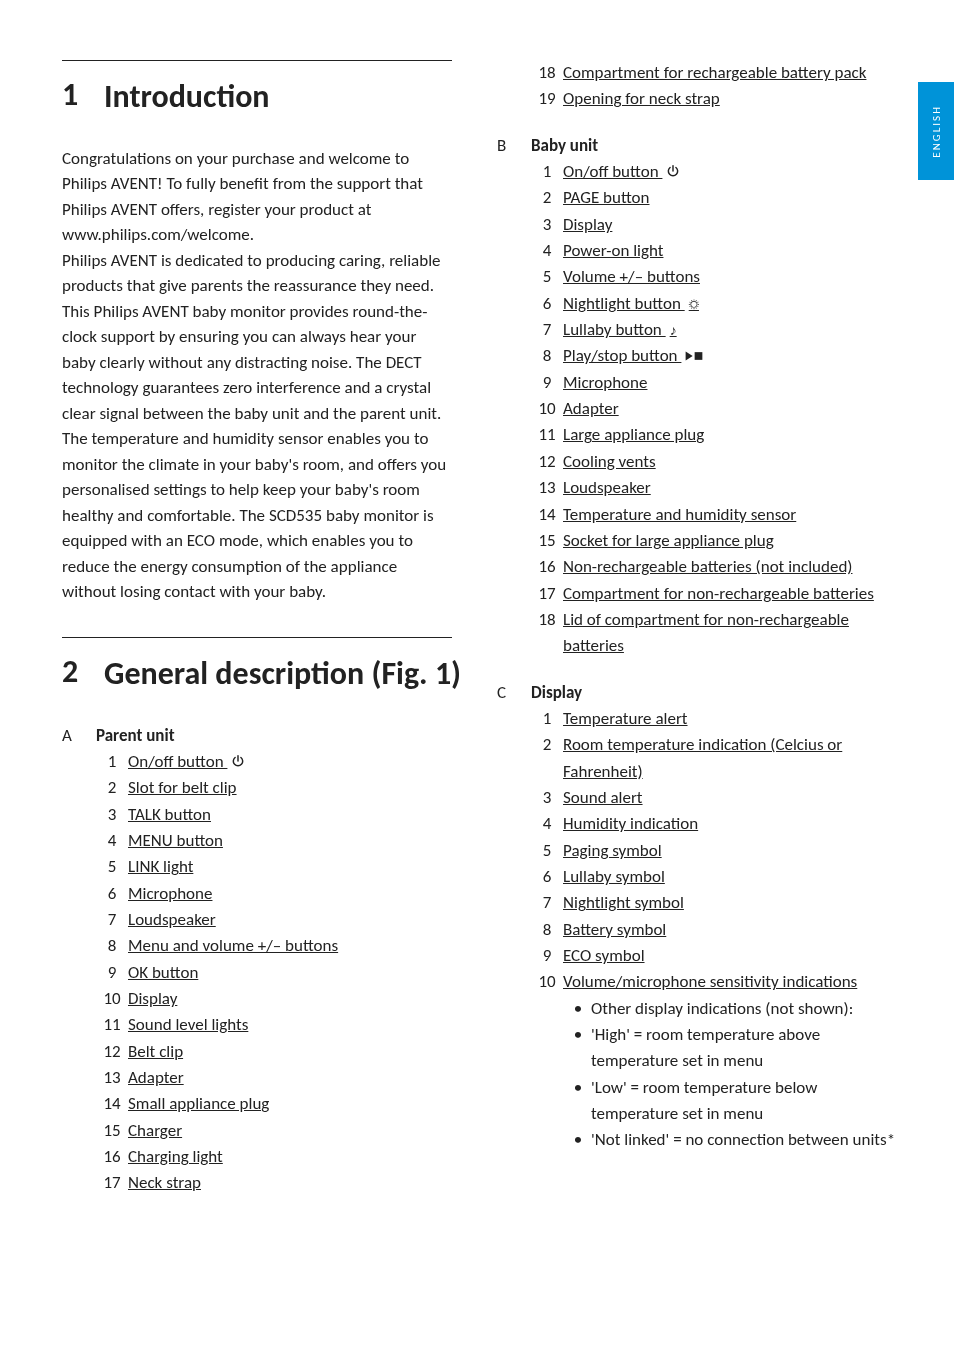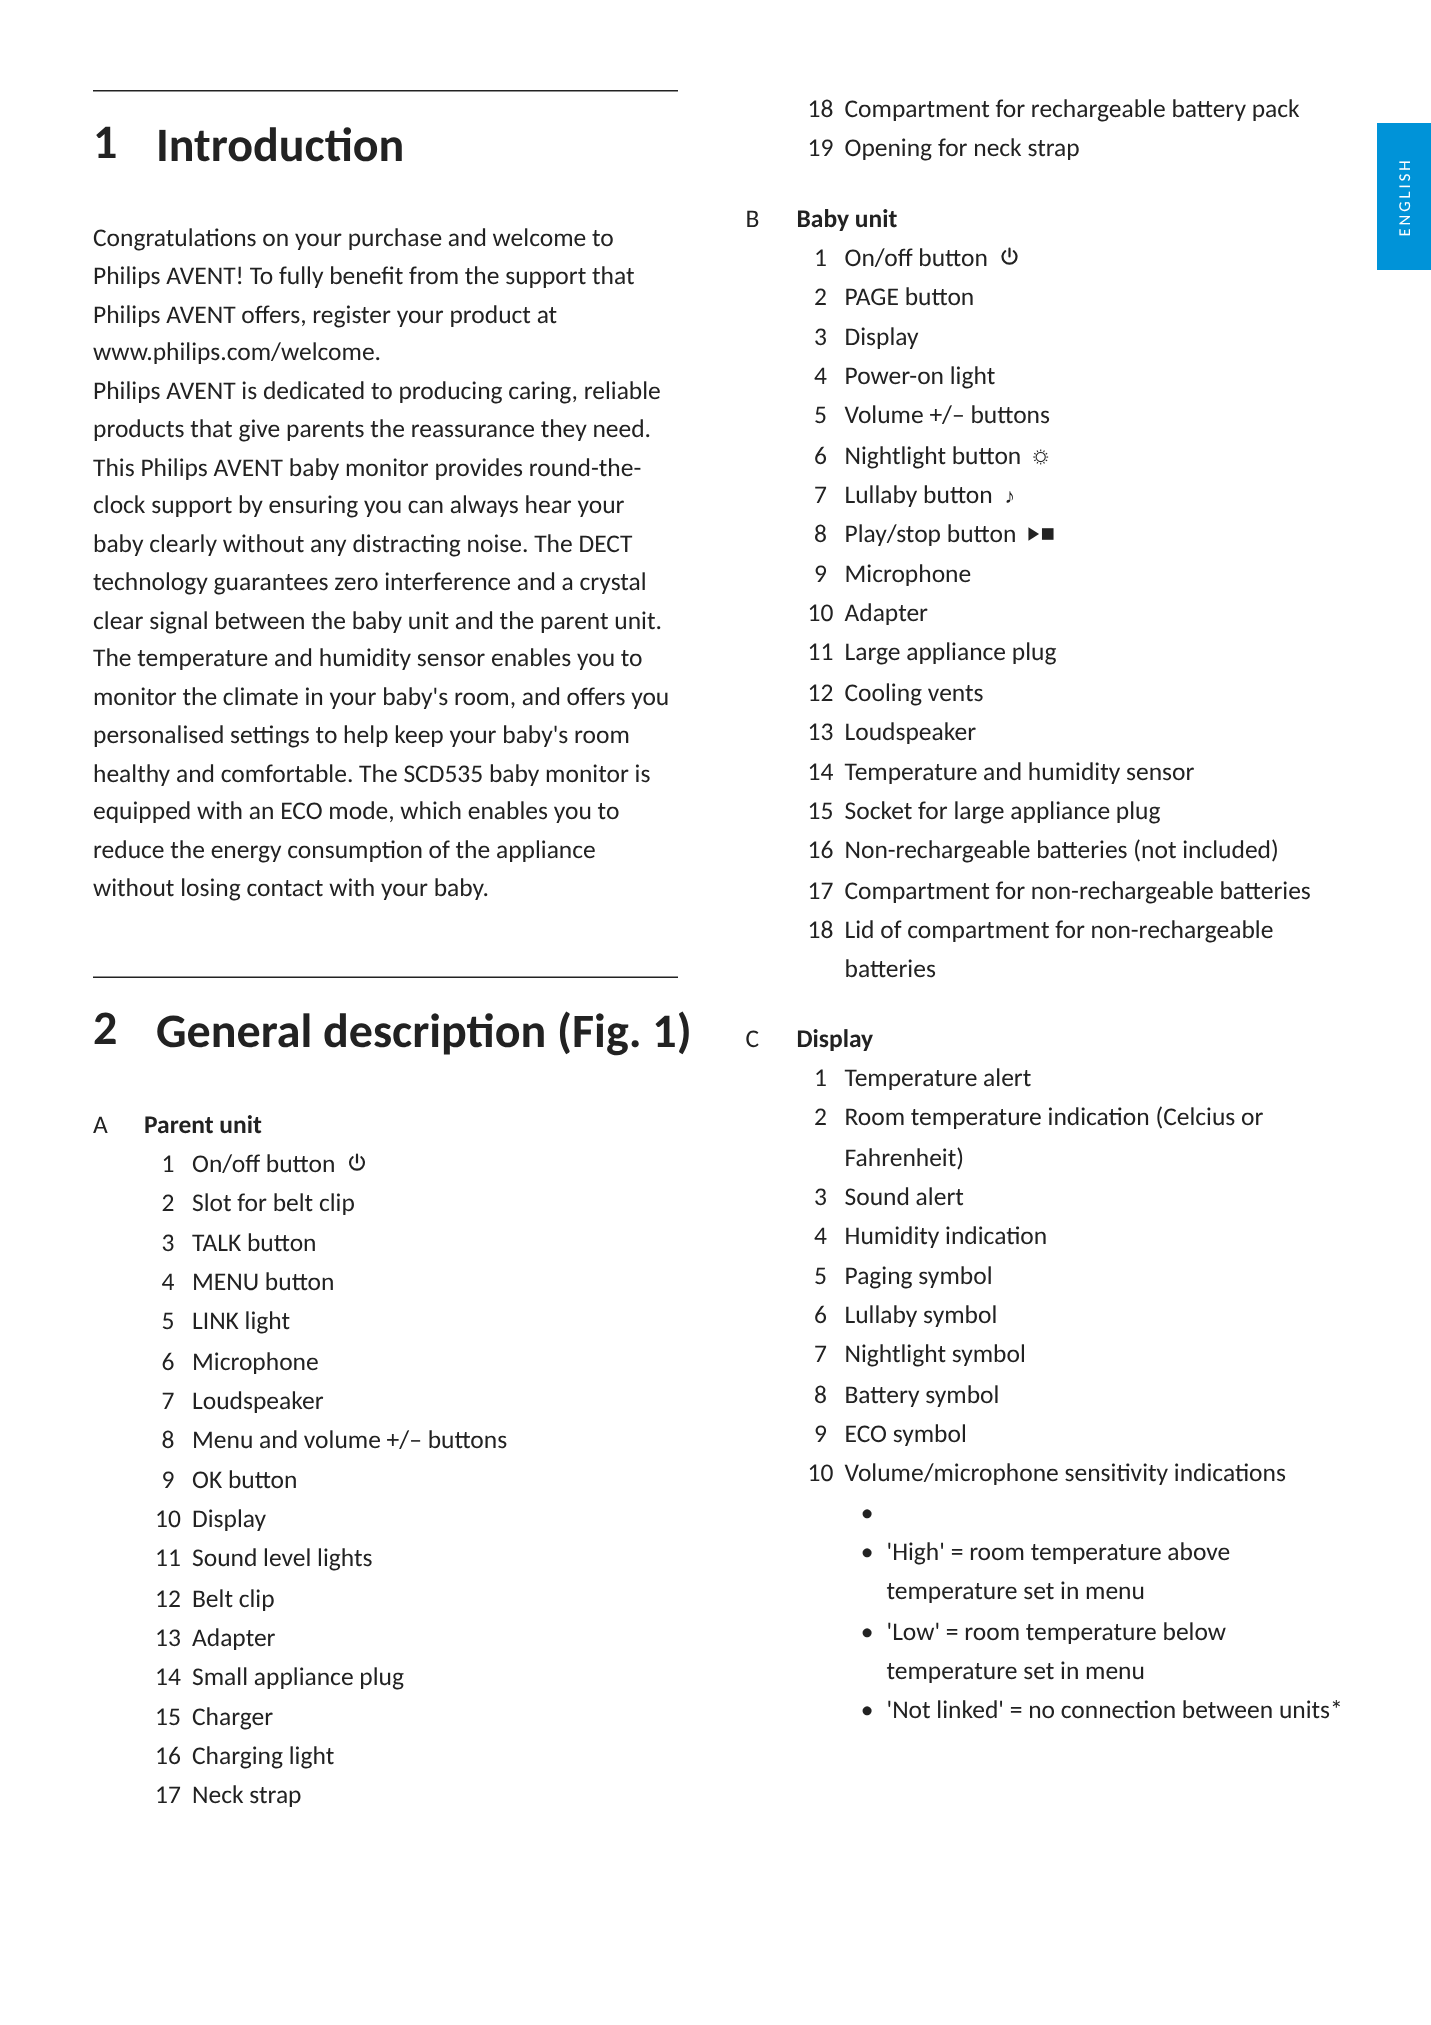--- a/index.html
+++ b/index.html
@@ -14,28 +14,28 @@
     display: flex; align-items: center; justify-content: center;
   }
   .side-tab span {
     writing-mode: vertical-rl; transform: rotate(180deg);
     font-size: 11px; letter-spacing: 2px;
   }
   .rule { border: none; border-top: 1.5px solid #222; margin-bottom: 14px; width: 390px; }
   h1 { font-size: 32px; font-weight: 700; display: flex; margin-bottom: 26px; }
   h1 .hnum { width: 42px; flex: none; }
   h1 .htxt { flex: 1; line-height: 1.4; }
-  .intro { font-size: 17px; line-height: 1.5; margin-bottom: 46px; max-width: 390px; }
+  .intro { font-size: 17px; line-height: 1.5; margin-bottom: 32px; max-width: 390px; }
   .group { display: flex; font-size: 17px; line-height: 1.55; margin-top: 2px; }
   .glet { width: 34px; flex: none; }
   .gtitle { font-weight: 700; text-align: center; }
   .items { padding-left: 34px; }
   .item { display: flex; font-size: 17px; line-height: 1.55; }
   .inum { width: 32px; flex: none; text-align: center; }
-  .itxt { flex: 1; }
+  .itxt { flex: 1; text-decoration: underline; }
   .icon { font-size: 14px; margin-left: 4px; }
   .bullets { padding-left: 34px; }
   .bullet { display: flex; font-size: 17px; line-height: 1.55; }
   .bdot { width: 26px; flex: none; text-align: center; }
   .col .gap { height: 18px; }
   svg.pwr { width: 14px; height: 14px; vertical-align: -1px; margin-left: 4px; }
   svg.ps  { width: 18px; height: 12px; vertical-align: -1px; margin-left: 4px; }
 </style>
 </head>
 <body>
@@ -284,20 +284,21 @@
         </div>
         <div class="item">
           <span class="inum">10</span>
           <span class="itxt">Volume/microphone sensitivity indications</span>
         </div>
       </div>
     <div class="items">
       <div class="bullets" id="groupC-bullets">
           <div class="bullet">
             <span class="bdot">•</span>
+            <span>Other display indications (not shown):</span>
           </div>
           <div class="bullet">
             <span class="bdot">•</span>
             <span>'High' = room temperature above temperature set in menu</span>
           </div>
           <div class="bullet">
             <span class="bdot">•</span>
             <span>'Low' = room temperature below temperature set in menu</span>
           </div>
           <div class="bullet">

